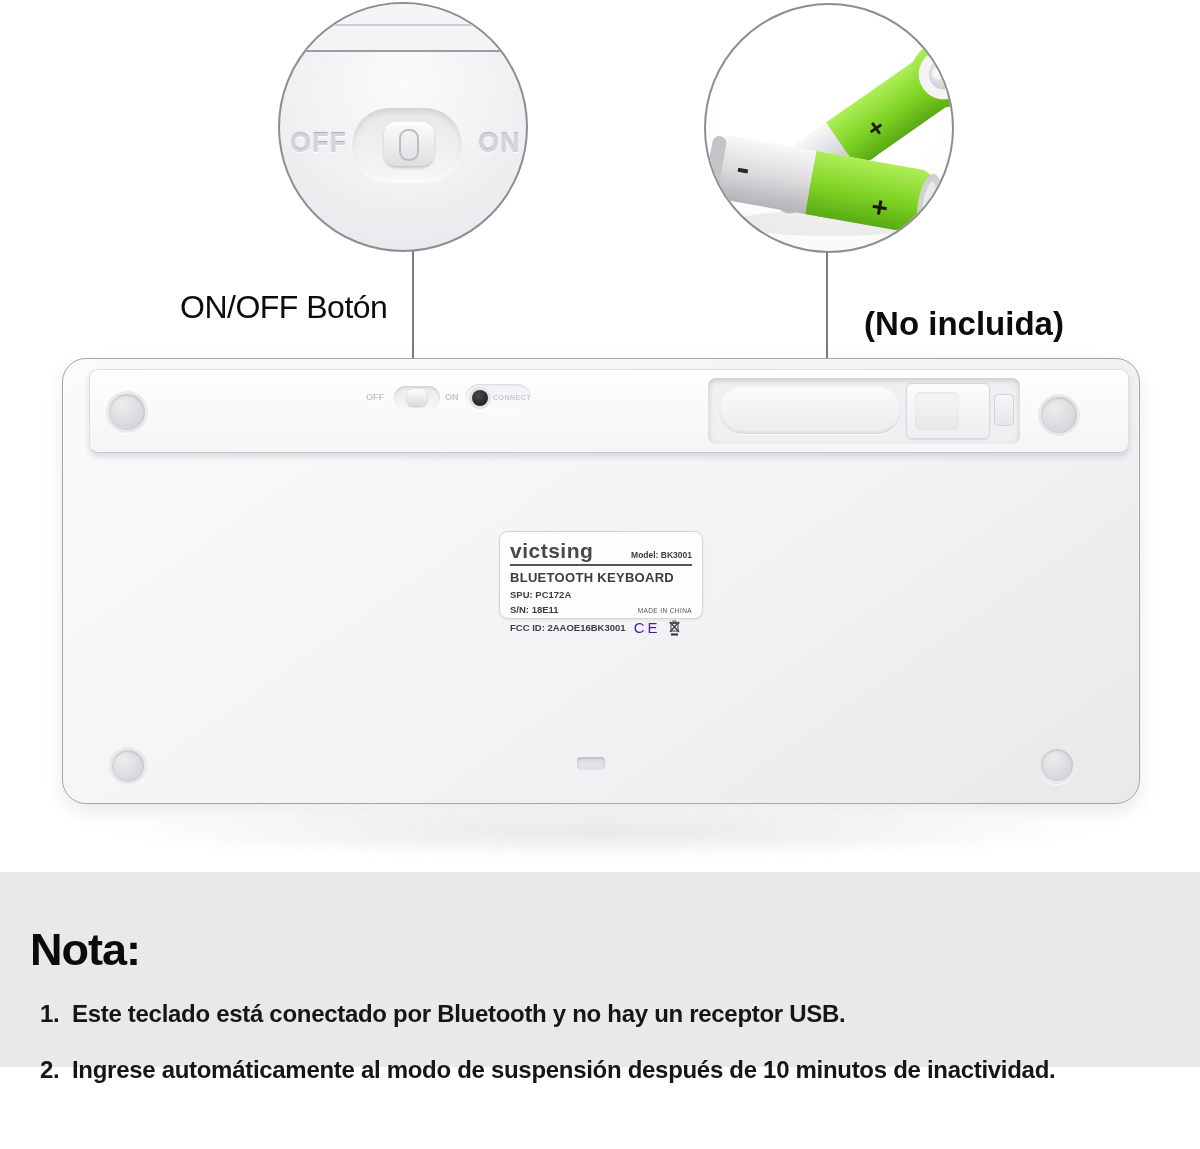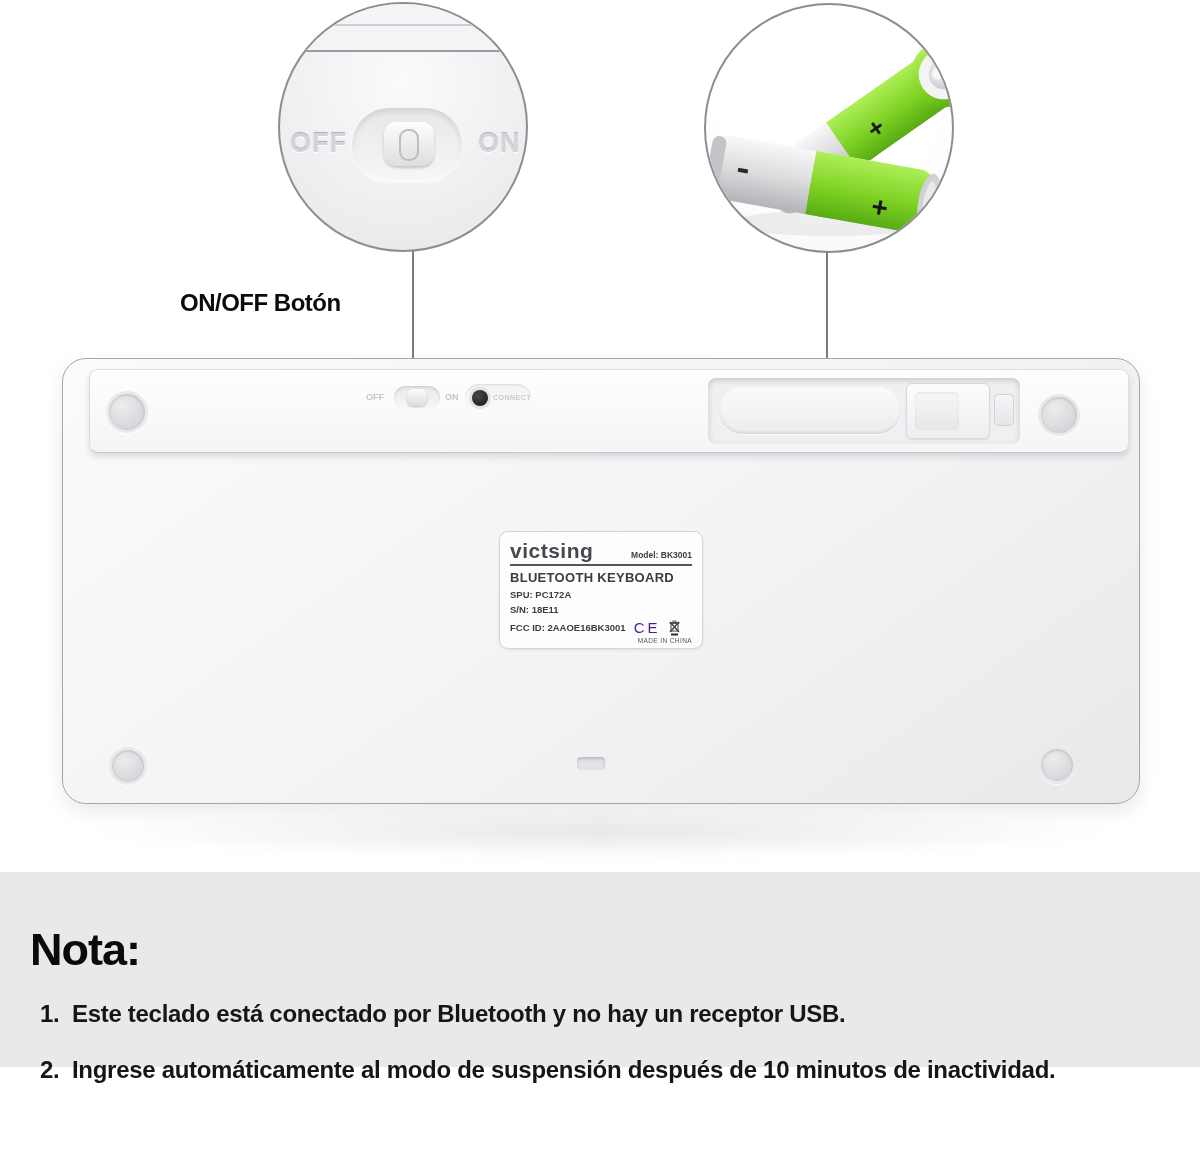--- a/index.html
+++ b/index.html
@@ -45,21 +45,21 @@
   }
   
   .callout-line{position:absolute;width:2px;background:#7c7c80;}
   .callout-line-switch{left:412px;top:251px;height:142px;}
   .callout-line-battery{left:826px;top:252px;height:148px;}
   .callout-dot{position:absolute;border-radius:50%;background:#8f8f94;}
   .dot-switch{left:407px;top:388px;width:12px;height:12px;}
   .dot-battery{left:820px;top:394px;width:13px;height:13px;}
   
   .onoff-label{
-    position:absolute;left:180px;top:289px;font-size:24px;font-weight:700;
+    position:absolute;left:180px;top:289px;font-size:32px;font-weight:400;
     letter-spacing:-0.5px;color:#0c0c0c;white-space:nowrap;
   }
   .battery-label{
     position:absolute;left:808px;top:270px;width:312px;text-align:center;
     font-size:33px;font-weight:700;line-height:36px;color:#0c0c0c;
   }
   
   .keyboard{
     position:absolute;left:62px;top:358px;width:1078px;height:446px;
     border-radius:24px;border:1px solid #a6a6aa;box-sizing:border-box;
@@ -129,21 +129,21 @@
   .latch-tab{
     position:absolute;left:286px;top:16px;width:20px;height:32px;border-radius:4px;
     background:linear-gradient(#f6f6f8,#e6e6e9);border:1px solid #d2d2d6;box-sizing:border-box;
   }
   .kickstand-slot{
     position:absolute;left:514px;top:398px;width:28px;height:13px;border-radius:4px;
     background:#e3e3e7;box-shadow:inset 0 2px 3px rgba(0,0,0,0.18);
   }
   
   .label-plate{
-    position:absolute;left:436px;top:172px;width:204px;height:118px;border-radius:9px;
+    position:absolute;left:436px;top:172px;width:204px;height:88px;border-radius:9px;
     background:#fdfdfe;border:1px solid #d6d6da;box-sizing:border-box;
     box-shadow:0 1px 3px rgba(0,0,0,0.08);padding:7px 10px;color:#3c3c42;
   }
   .lp-row1{display:flex;align-items:baseline;justify-content:space-between;}
   .lp-brand{font-size:21px;font-weight:700;letter-spacing:0.5px;color:#47474e;}
   .lp-model{font-size:8.5px;font-weight:700;}
   .lp-divider{height:2px;background:#55555c;margin-top:1px;}
   .lp-product{font-size:13px;font-weight:700;letter-spacing:0.3px;margin-top:4px;}
   .lp-line{font-size:9.5px;font-weight:700;margin-top:4px;}
   .lp-fcc-row{display:flex;align-items:center;gap:8px;margin-top:4px;}
@@ -231,20 +231,21 @@
   </div>
 
   <div class="callout-line callout-line-switch"></div>
   <div class="callout-dot dot-switch"></div>
   <div class="callout-line callout-line-battery"></div>
   <div class="callout-dot dot-battery"></div>
 
   <div class="onoff-label">ON/OFF Botón</div>
   <div class="battery-label">
     <br>
+    <span>(No incluida)</span>
   </div>
 
   <div class="keyboard">
     <div class="strip">
       <div class="foot foot-strip-left"></div>
       <div class="engraved sw-off">OFF</div>
       <div class="sw-oval">
         <div class="sw-knob"></div>
       </div>
       <div class="engraved sw-on">ON</div>

